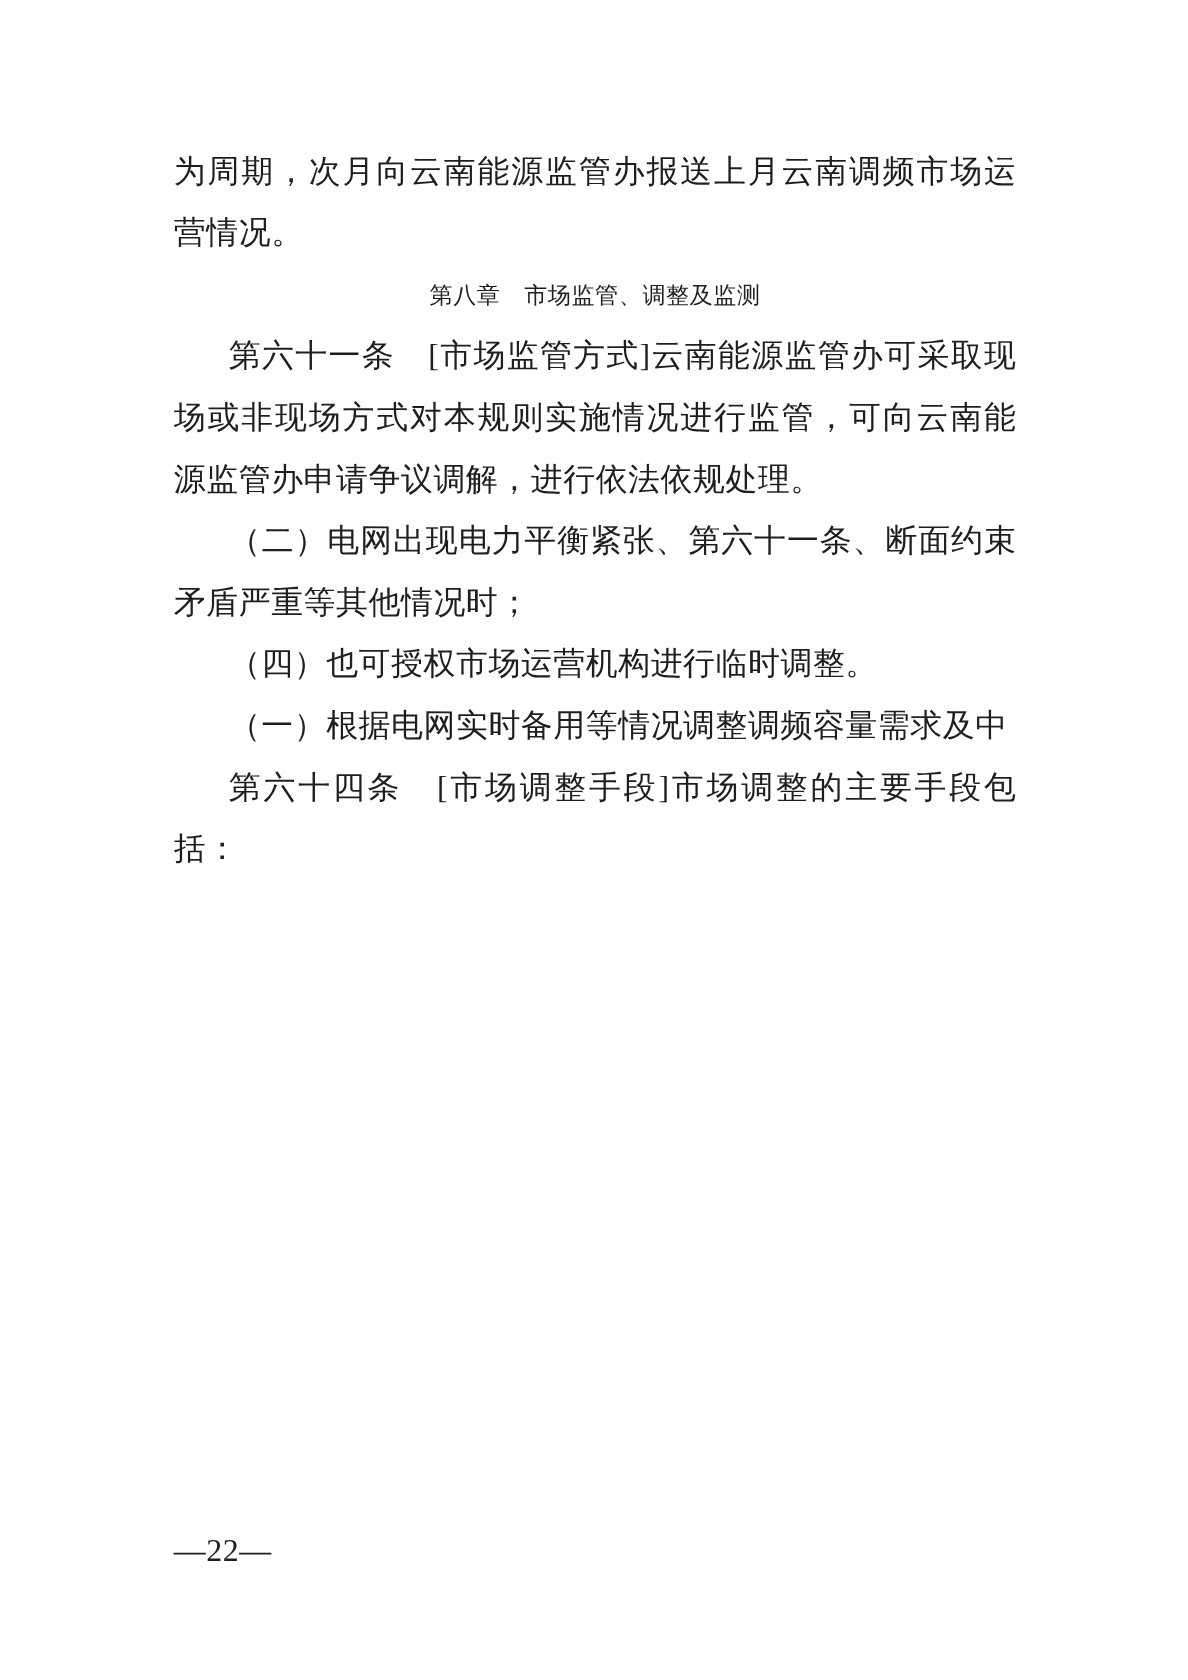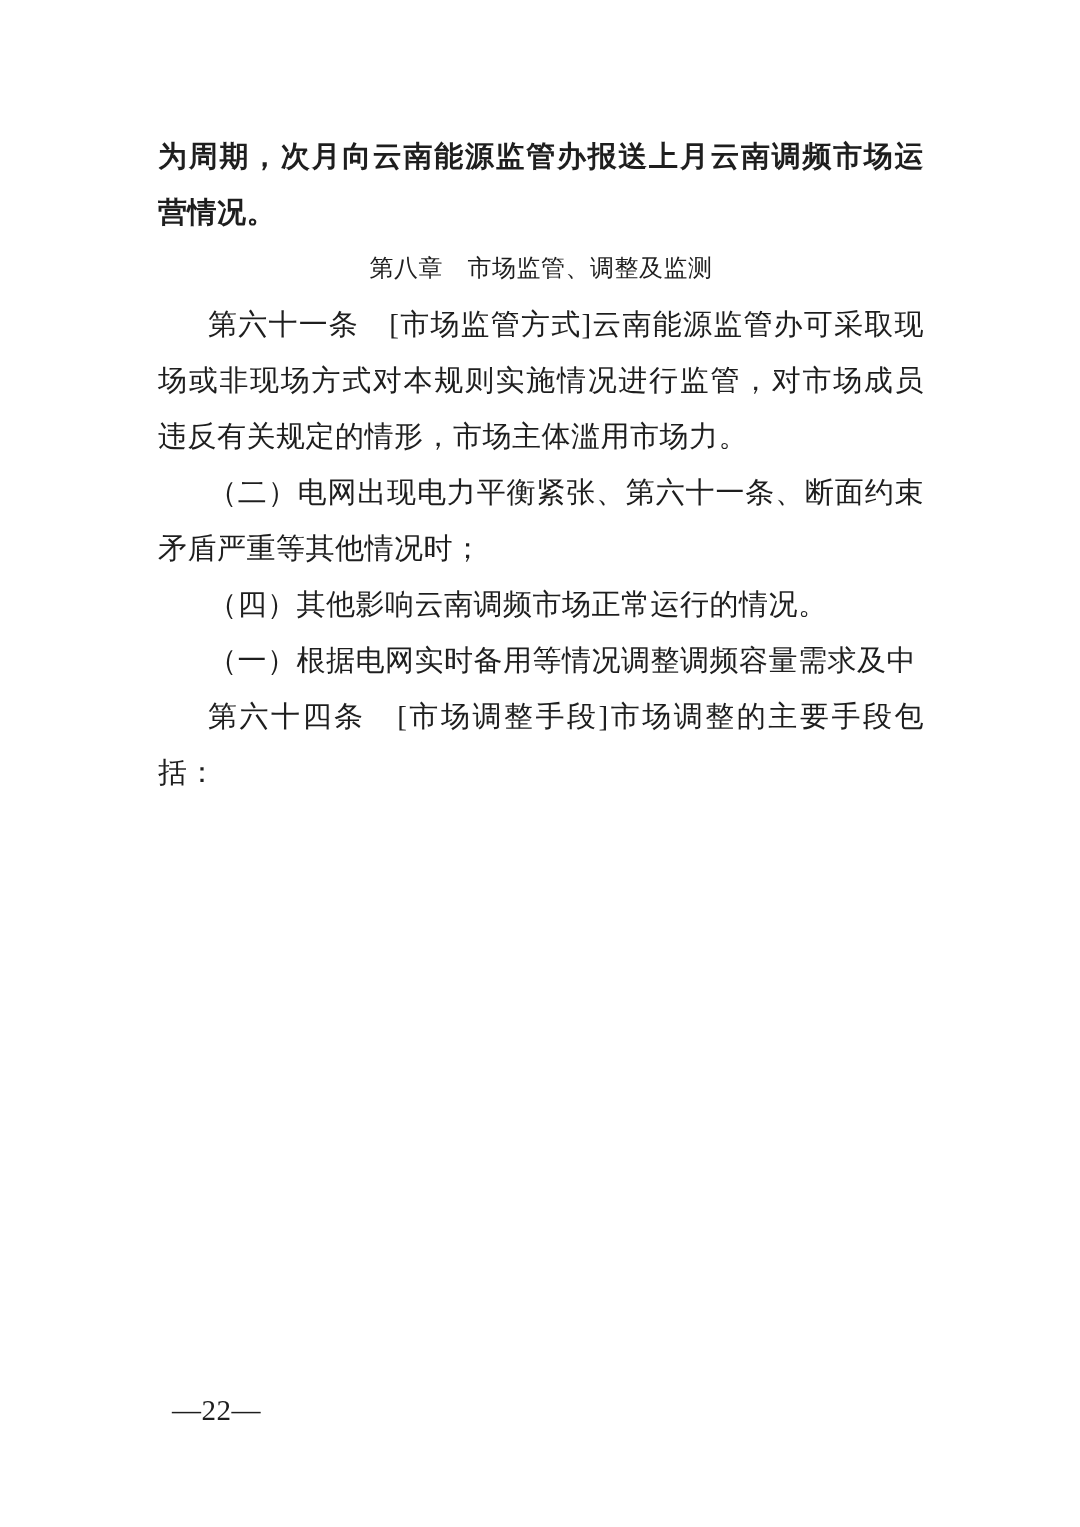--- a/index.html
+++ b/index.html
@@ -27,46 +27,45 @@
     font-size: 29px;
     line-height: 56px;
     text-align: justify;
     text-justify: inter-ideograph;
     text-indent: 50px;
     letter-spacing: 0.5px;
     word-break: break-all;
   }
   .para.cont {
     text-indent: 0;
-    font-weight: bold;
   }
   .heading {
     margin: 0;
-    font-size: 24px;
+    font-size: 21px;
     line-height: 56px;
     font-weight: normal;
     text-align: center;
     letter-spacing: 0.5px;
   }
   .page-number {
     position: absolute;
-    left: 172px;
+    left: 158px;
     top: 1392px;
     font-size: 29px;
     line-height: 36px;
     letter-spacing: 0.5px;
   }
 </style>
 </head>
 <body>
 
 <div class="page">
   <div class="content">
     <p class="para cont">为周期，次月向云南能源监管办报送上月云南调频市场运营情况。</p>
     <h2 class="heading">第八章　市场监管、调整及监测</h2>
-    <p class="para">第六十一条　[市场监管方式]云南能源监管办可采取现场或非现场方式对本规则实施情况进行监管，对市场成员违反有关规定的情形，市场主体滥用市场力。</p>
+    <p class="para">第六十一条　[市场监管方式]云南能源监管办可采取现场或非现场方式对本规则实施情况进行监管，可向云南能源监管办申请争议调解，进行依法依规处理。</p>
     <p class="para">（二）电网出现电力平衡紧张、第六十一条、断面约束矛盾严重等其他情况时；</p>
-    <p class="para">（四）其他影响云南调频市场正常运行的情况。</p>
+    <p class="para">（四）也可授权市场运营机构进行临时调整。</p>
     <p class="para">（一）根据电网实时备用等情况调整调频容量需求及中</p>
     <p class="para">第六十四条　[市场调整手段]市场调整的主要手段包括：</p>
   </div>
   <div class="page-number">—22—</div>
 </div>
 
 </body></html>

